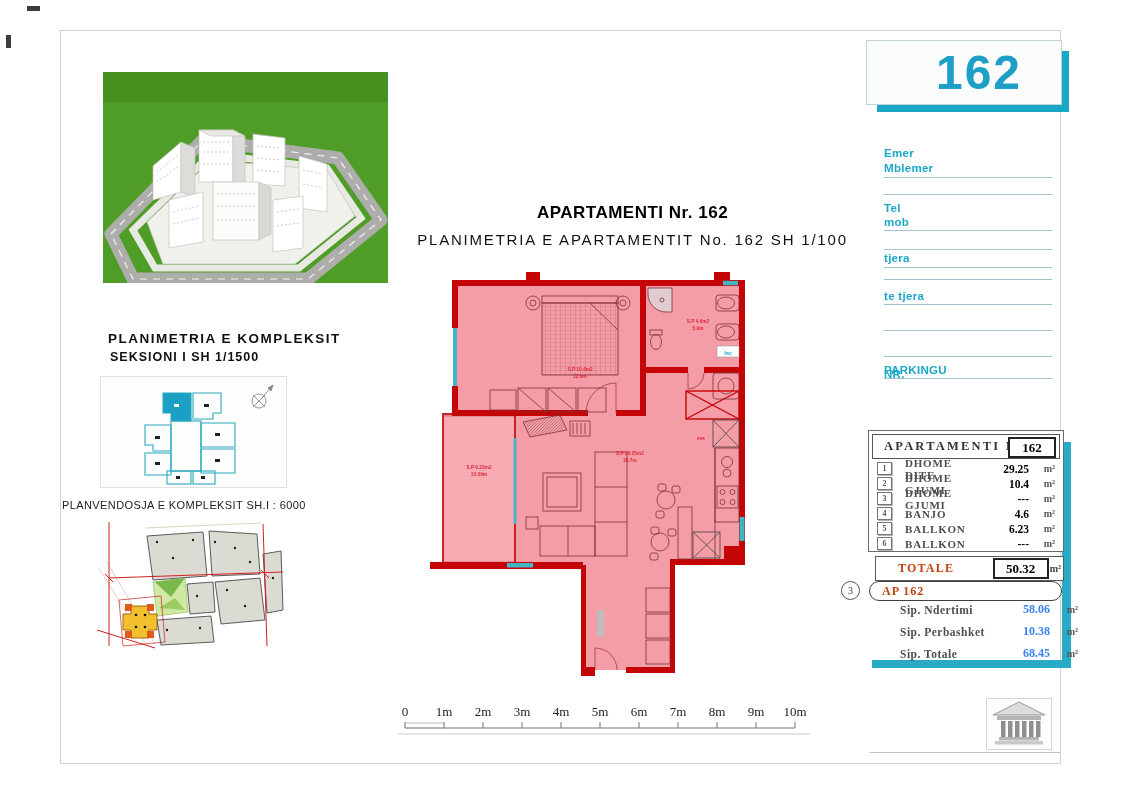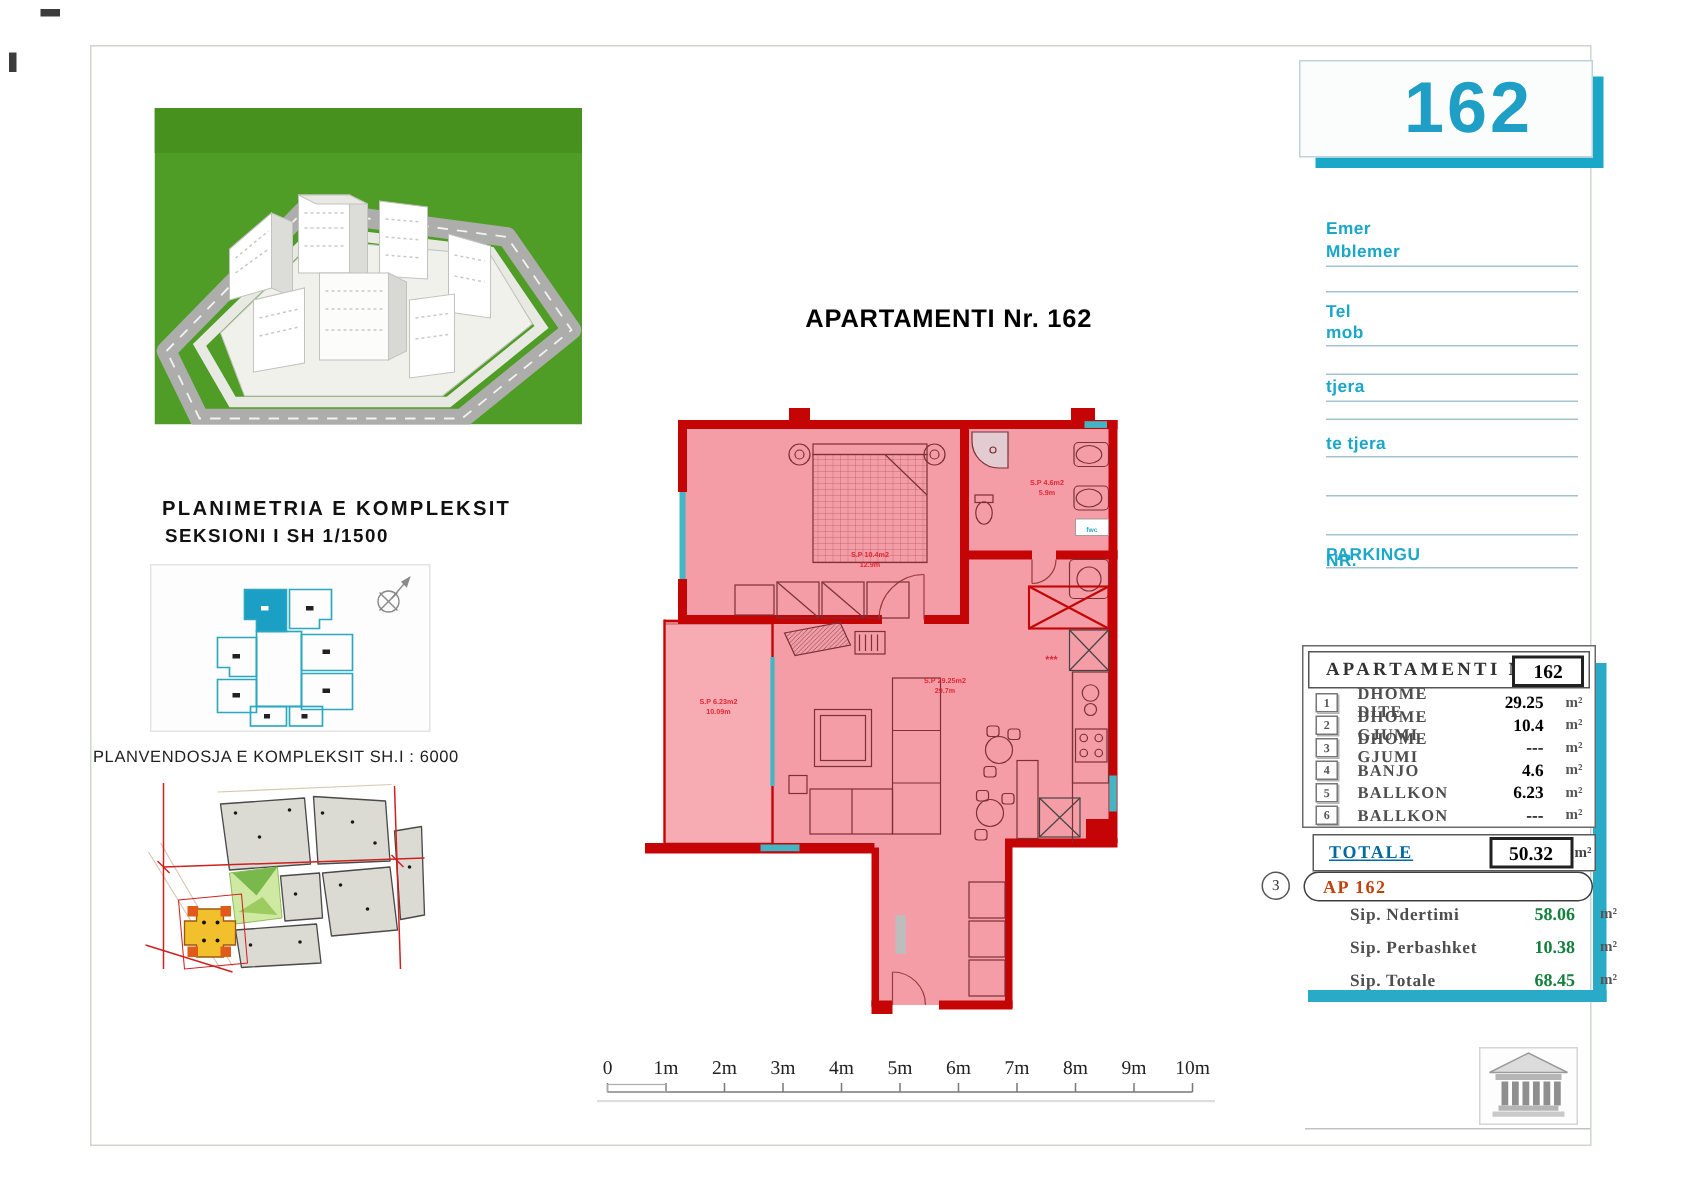--- a/index.html
+++ b/index.html
@@ -35,33 +35,33 @@
         font:700 13px "Liberation Serif",serif;display:flex;align-items:center;justify-content:center;color:#000;background:#fff;}
   .trows{position:absolute;left:0;top:30px;right:0;}
   .trow{display:flex;align-items:center;height:15px;padding:0 8px;}
   .tno{width:13px;height:11px;border:1px solid #777;box-shadow:1px 1px 0 #b5b5b5;font:700 8px "Liberation Serif",serif;
        display:flex;align-items:center;justify-content:center;color:#555;}
   .tname{margin-left:13px;flex:1;font:700 11px "Liberation Serif",serif;letter-spacing:.8px;color:#4e4e4e;}
   .tval{width:44px;text-align:right;font:700 11.5px "Liberation Serif",serif;color:#000;}
   .tunit{width:26px;text-align:right;font:700 10px "Liberation Serif",serif;color:#555;}
 
   .totale-card{left:875px;top:556px;width:187px;height:23px;border:1px solid #5a5a5a;background:#fff;display:flex;align-items:center;}
-  .totale-card .tl{font:700 12px "Liberation Serif",serif;letter-spacing:1.2px;color:#0369a1;margin-left:10px;flex:1;text-decoration:underline;}
+  .totale-card .tl{font:700 12px "Liberation Serif",serif;letter-spacing:1.2px;color:#c2410c;margin-left:22px;flex:1;}
   .totale-card .tv{width:52px;height:17px;border:2px solid #222;font:700 13px "Liberation Serif",serif;
         display:flex;align-items:center;justify-content:center;color:#000;}
   .totale-card .tu{font:700 10px "Liberation Serif",serif;color:#444;margin:0 2px 0 1px;}
 
   .circle3{left:841px;top:581px;width:17px;height:17px;border:1.5px solid #555;border-radius:50%;
         font:400 10px "Liberation Serif",serif;color:#333;display:flex;align-items:center;justify-content:center;background:#fff;}
   .ap-pill{left:869px;top:581px;width:191px;height:18px;border:1.5px solid #3e3e3e;border-radius:10px;background:#fff;
         display:flex;align-items:center;}
   .ap-pill span{font:700 12px "Liberation Serif",serif;letter-spacing:1px;color:#c2410c;margin-left:12px;}
   .srow{left:900px;width:178px;display:flex;align-items:center;}
   .sname{flex:1;font:700 11.5px "Liberation Serif",serif;letter-spacing:.5px;color:#4e4e4e;}
-  .sval{width:46px;text-align:right;font:700 12px "Liberation Serif",serif;color:#15803d;}
+  .sval{width:46px;text-align:right;font:700 12px "Liberation Serif",serif;color:#3b82f6;}
   .sunit{width:28px;text-align:right;font:700 10px "Liberation Serif",serif;color:#555;}
 
   .logo-box{left:986px;top:698px;width:64px;height:50px;border:1px solid #d5d5d5;background:#fdfdfd;}
   .bottom-line{left:870px;top:752px;width:190px;border-top:1px solid #c2c2c2;}
 
   
   .scalebar{left:398px;top:704px;width:412px;height:34px;}
   .stick{position:absolute;top:0;width:30px;text-align:center;font:400 13px "Liberation Serif",serif;color:#222;}
 </style>
 </head>
@@ -201,20 +201,21 @@
       <line x1="14" y1="4" x2="14" y2="128"></line>
       <line x1="14" y1="60" x2="188" y2="54"></line>
       <line x1="168" y1="6" x2="172" y2="128"></line>
       <line x1="2" y1="112" x2="60" y2="130"></line>
       <line x1="10" y1="56" x2="18" y2="64"></line>
         <line x1="166" y1="52" x2="174" y2="60"></line>
     </g>
   </svg>
 
   <div class="abs title-main">APARTAMENTI Nr. 162</div>
+  <div class="abs title-sub">PLANIMETRIA E APARTAMENTIT No. 162 SH 1/100</div>
 
   <svg class="abs" style="left:430px;top:270px;" width="332" height="430" viewBox="0 0 332 430">
     <defs>
       <pattern id="bedgrid" width="5" height="4" patternUnits="userSpaceOnUse">
         <path d="M0 0H5 M0 0V4" stroke="#b06068" stroke-width="0.5" fill="none"></path>
       </pattern>
       <pattern id="hatch" width="3" height="3" patternUnits="userSpaceOnUse">
         <path d="M0 3 L3 0" stroke="#8a4a52" stroke-width="0.5"></path>
       </pattern>
     </defs>

